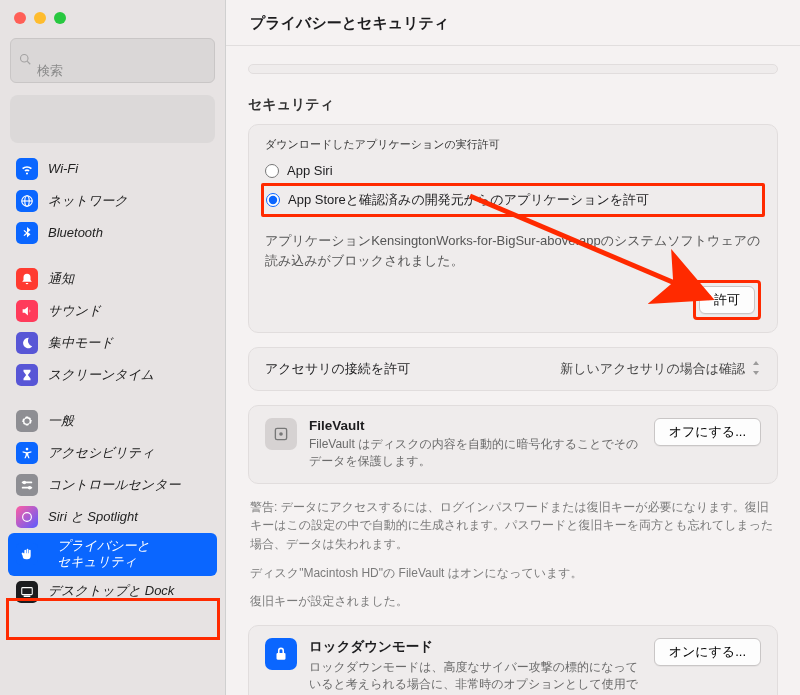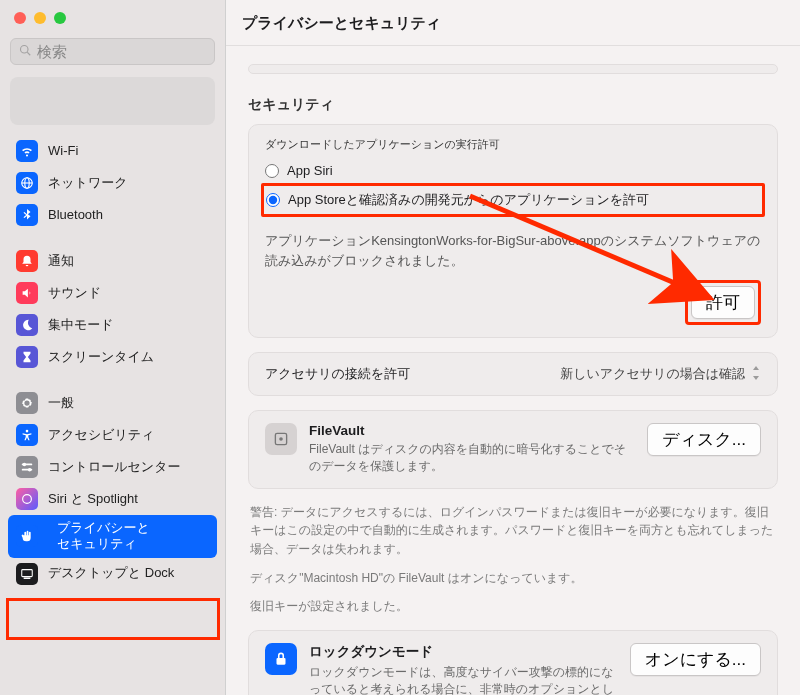--- a/index.html
+++ b/index.html
@@ -44,21 +44,21 @@
     border: 1px solid #c9c6c6;
     border-radius: 6px;
     display: flex;
     align-items: center;
     padding: 4px 8px;
     gap: 6px;
   }
   .search-wrap svg { width: 12px; height: 12px; opacity: .55; }
   .search-wrap input {
     border: none; background: transparent; outline: none;
-    font-size: 15px; flex: 1; color: #555;
+    font-size: 13px; flex: 1; color: #555; margin-top: 20px;
   }
   .search-wrap input::placeholder { color: #888; }
   .account-block {
     margin: 4px 10px 8px;
     height: 48px;
     background: #dcd9d9;
     border-radius: 8px;
   }
   .side-list {
     flex: 1;
@@ -69,20 +69,21 @@
   .side-item {
     display: flex;
     align-items: center;
     gap: 10px;
     padding: 5px 8px;
     border-radius: 6px;
     cursor: default;
     font-size: 13px;
     color: #222;
     line-height: 1.25;
+    font-style: italic;
   }
   .side-item.selected {
     background: #0a66ff;
     color: #fff;
     gap: 19px;
   }
   .side-icon {
     width: 22px; height: 22px;
     border-radius: 5px;
     display: flex; align-items: center; justify-content: center;
@@ -93,21 +94,21 @@
 
   
   .content {
     flex: 1;
     display: flex;
     flex-direction: column;
     background: #f5f2f2;
     overflow: hidden;
   }
   .titlebar {
-    padding: 14px 16px 12px;
+    padding: 14px 24px 12px;
     font-size: 15px;
     font-weight: 600;
     border-bottom: 1px solid #e1dede;
     background: #f5f2f2;
   }
   .scroll {
     flex: 1;
     overflow-y: auto;
     padding: 18px 22px 20px;
   }
@@ -161,21 +162,21 @@
     line-height: 1.5;
   }
   .allow-btn-wrap {
     display: flex; justify-content: flex-end;
   }
   .mac-button {
     background: #fdfdfd;
     border: 1px solid #c9c6c6;
     border-radius: 6px;
     padding: 4px 14px;
-    font-size: 17px;
+    font-size: 13px;
     box-shadow: 0 1px 0 rgba(0,0,0,.04);
     cursor: default;
   }
   .allow-outline {
     border: 3px solid #ff2a00;
     padding: 3px;
     border-radius: 4px;
     display: inline-block;
   }
   .row-setting {
@@ -422,21 +423,21 @@
             <svg viewBox="0 0 16 16">
                 <rect x="3" y="3" width="10" height="10" rx="1.5" fill="none" stroke="#777" stroke-width="1.2"></rect>
                 <circle cx="8" cy="8" r="1.6"></circle>
               </svg>
           </span>
           <div class="feature-body">
             <div class="feature-title">FileVault</div>
             <div class="feature-desc">FileVault はディスクの内容を自動的に暗号化することでそのデータを保護します。</div>
           </div>
           <div class="feature-action">
-            <button class="mac-button">ディスク...</button>
+            <button class="mac-button">オフにする...</button>
           </div>
         </div>
       </div>
       <div class="note">警告: データにアクセスするには、ログインパスワードまたは復旧キーが必要になります。復旧キーはこの設定の中で自動的に生成されます。パスワードと復旧キーを両方とも忘れてしまった場合、データは失われます。</div>
       <div class="note">ディスク"Macintosh HD"の FileVault はオンになっています。</div>
       <div class="note" style="margin-bottom:14px">復旧キーが設定されました。</div>
 
       <div class="card">
         <div class="feature-card">
           <span class="feature-icon blue">

